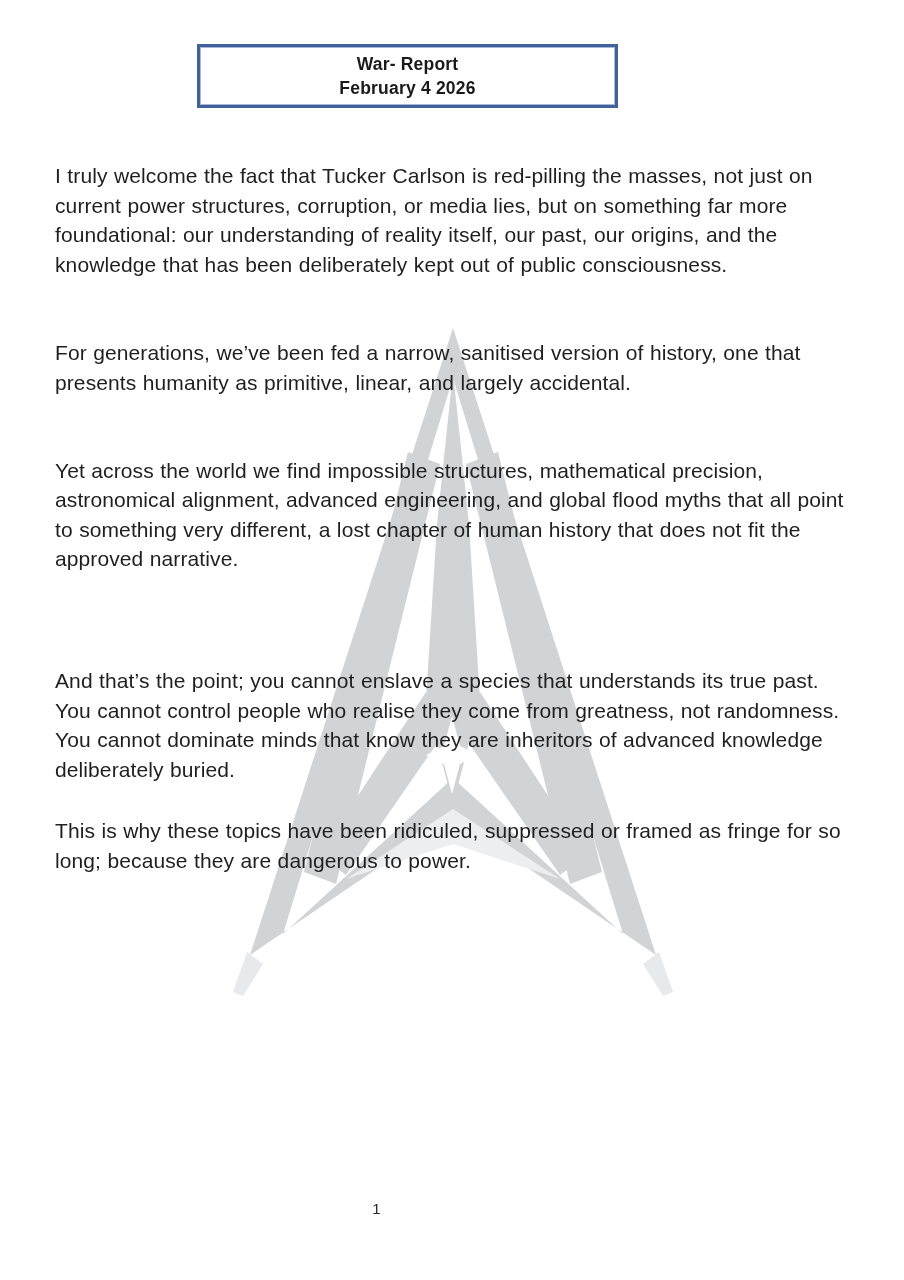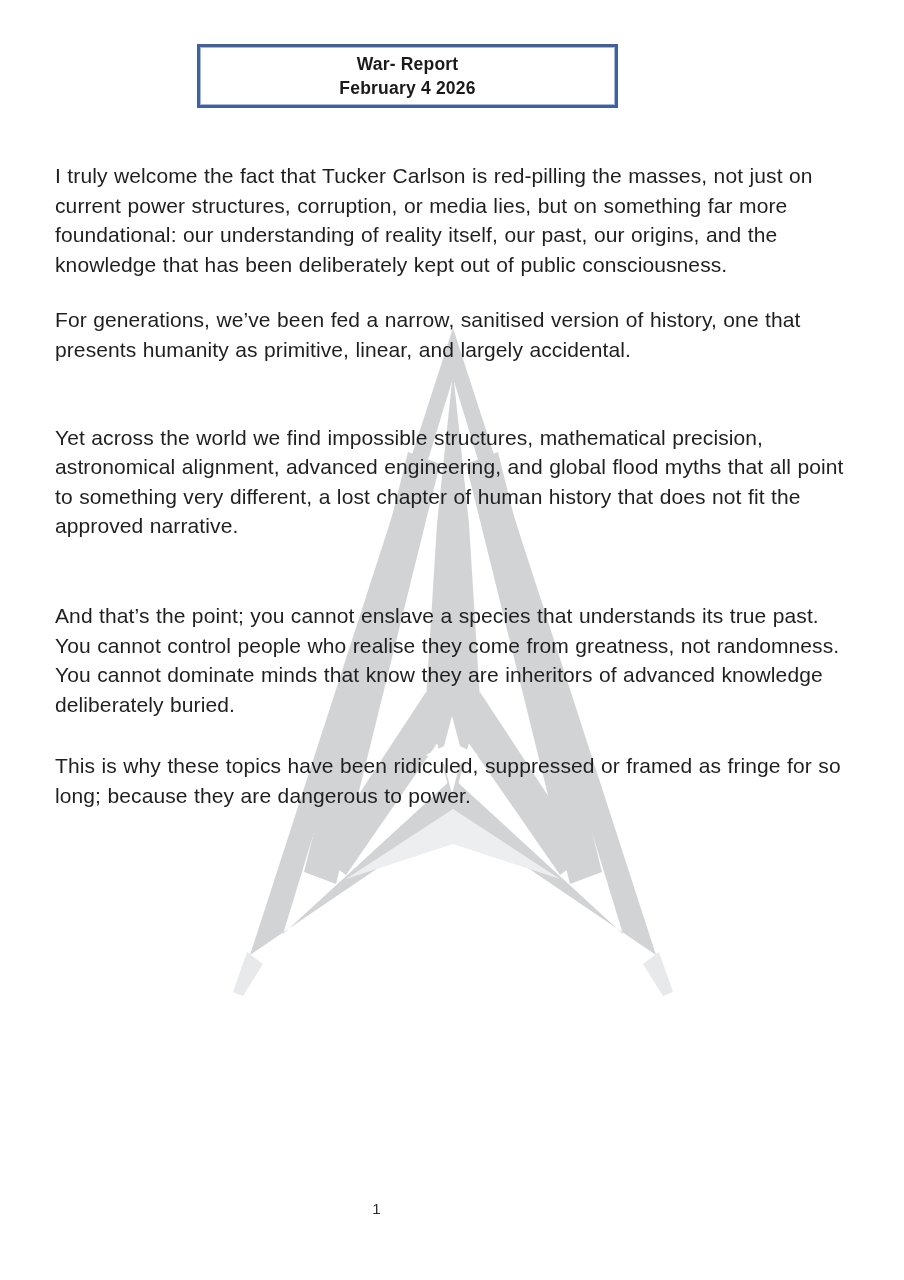--- a/index.html
+++ b/index.html
@@ -52,23 +52,23 @@
   }
   .body-text p{
     margin:0;
     font-size:21px;
     line-height:29.6px;
     color:#1f1f1f;
     letter-spacing:0.1px;
     word-spacing:0.5px;
   }
   #p1{margin-top:161px;}
-  #p2{margin-top:26px;}
+  #p2{margin-top:59px;}
   #p3{margin-top:58px;}
-  #p4{margin-top:60px;}
+  #p4{margin-top:92px;}
   #p5{margin-top:32px;}
   
   .page-number{
     position:absolute;
     left:0;right:0;
     top:1200px;
     text-align:center;
     font-size:15px;
     color:#2b2b2b;
     z-index:1;

